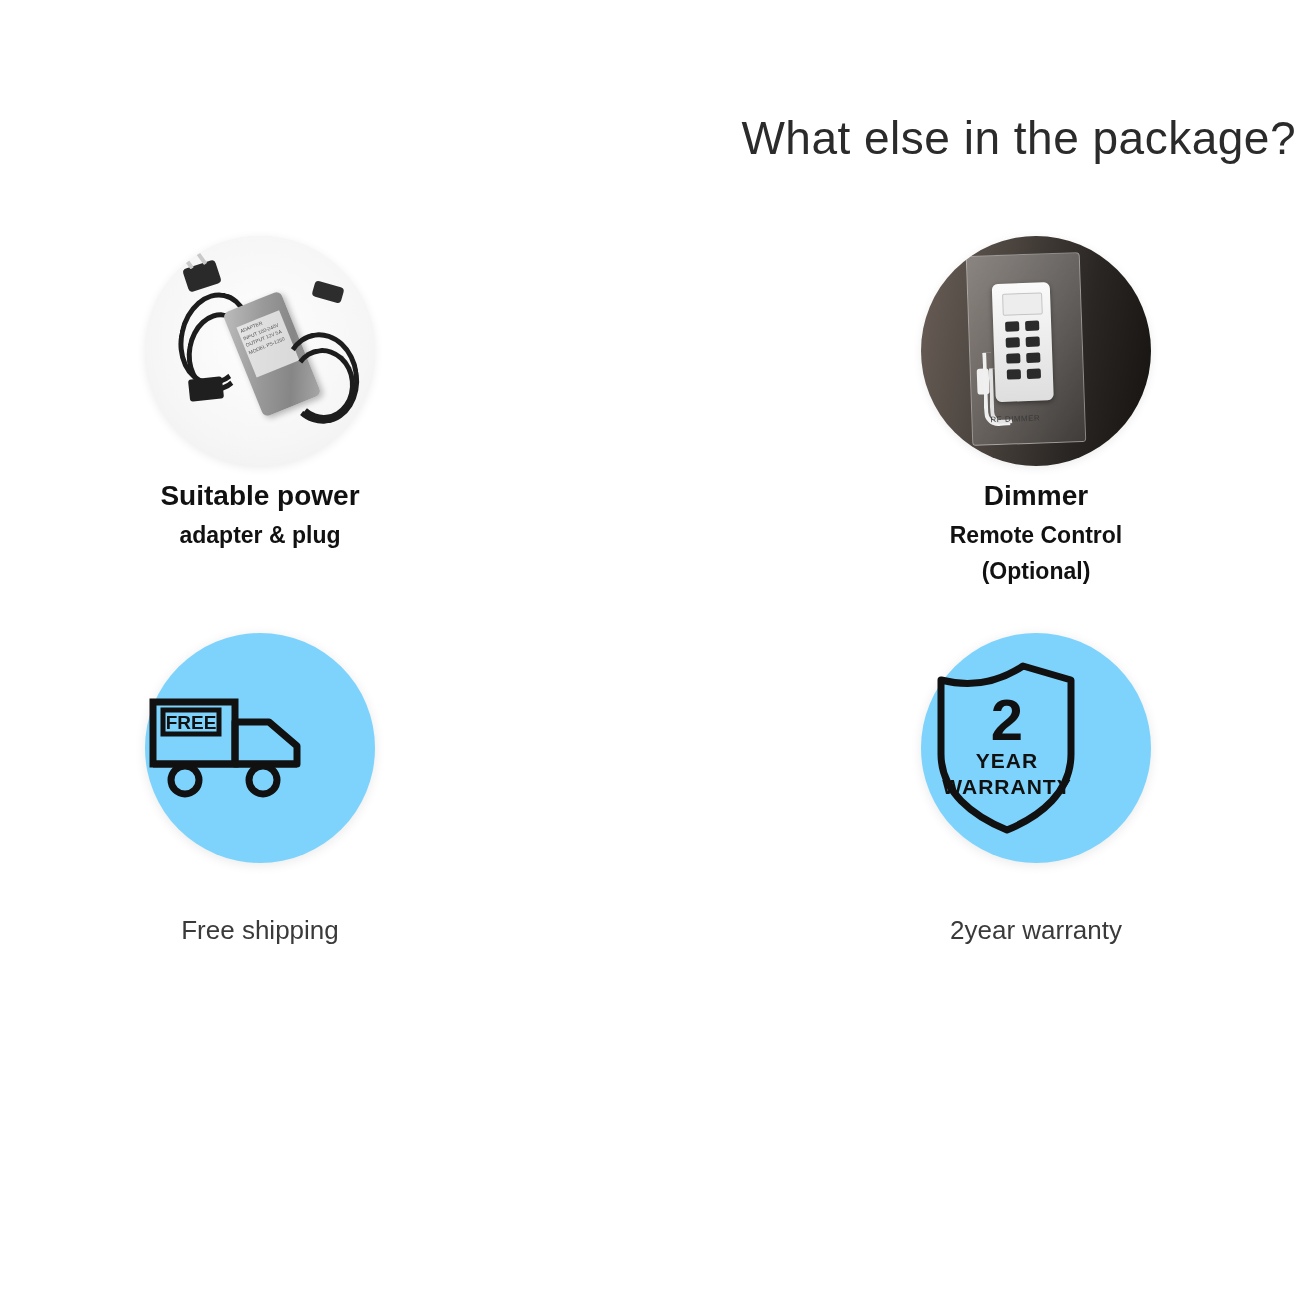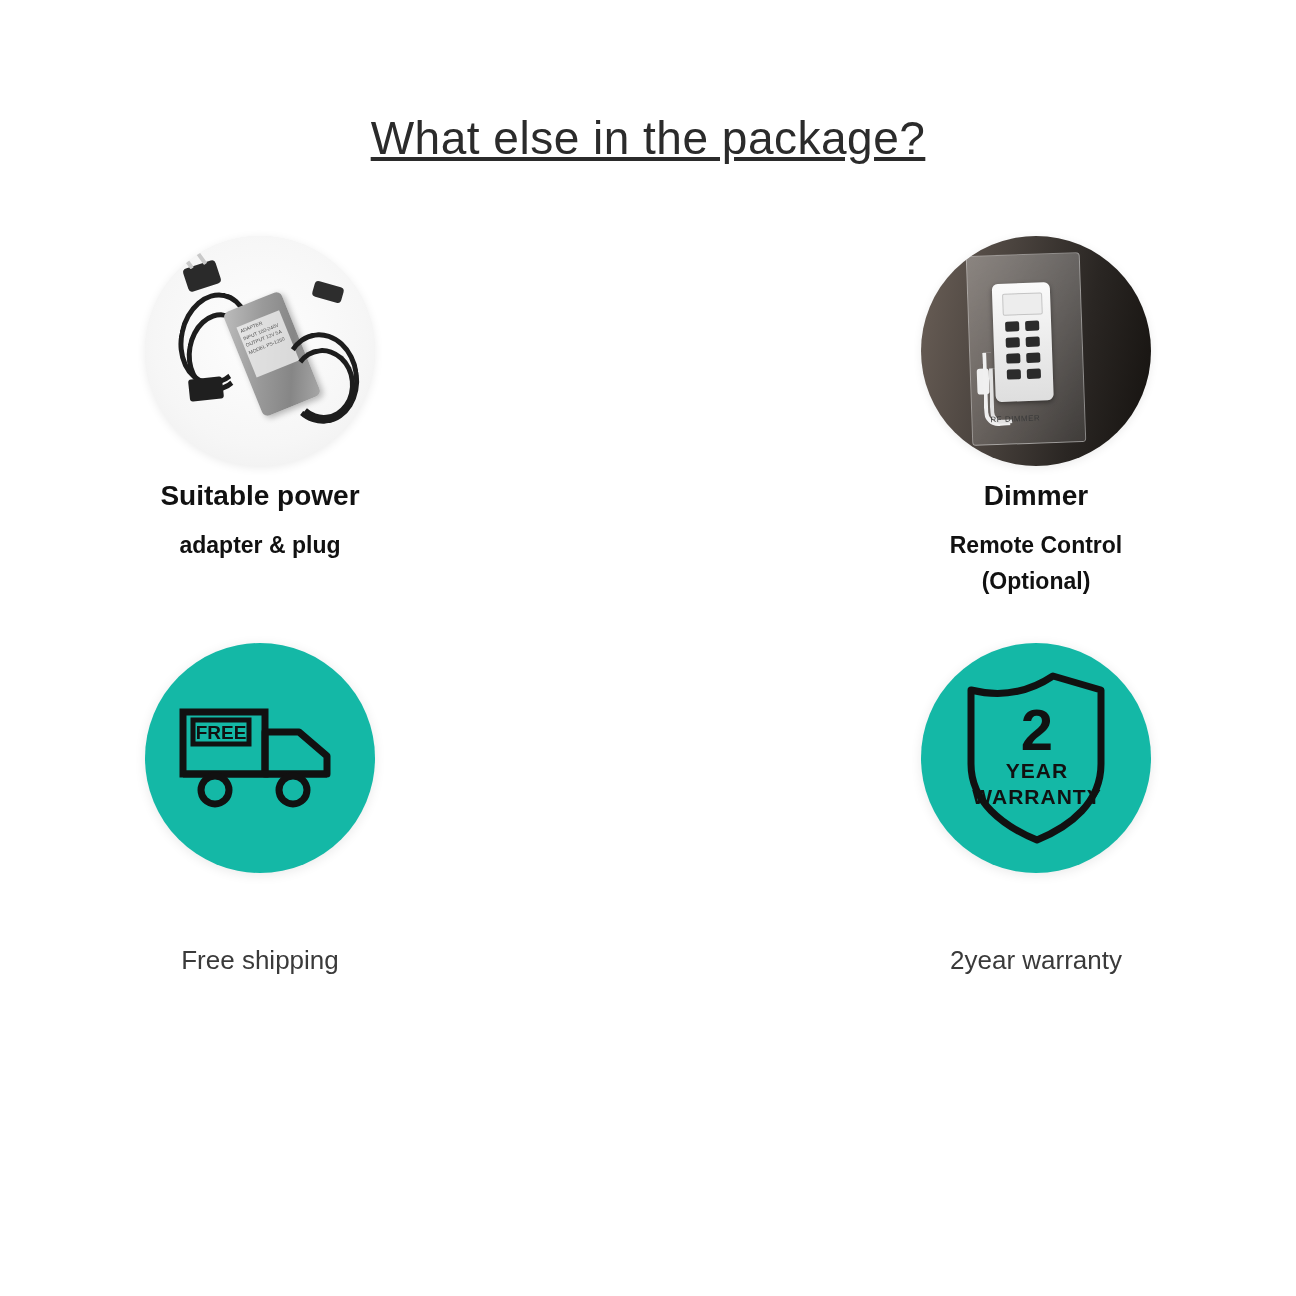--- a/index.html
+++ b/index.html
@@ -16,25 +16,24 @@
   }
 
   .page {
     position: relative;
     width: 1296px;
     height: 1296px;
     box-sizing: border-box;
   }
 
   .heading {
-    text-align: center;
+    text-align: right;
     font-weight: 400;
     color: #2b2b2b;
     letter-spacing: 0.5px;
-    text-decoration: underline;
   }
   .heading-main {
     font-size: 46px;
     padding-top: 82px;
     line-height: 1.1;
   }
   .heading-services {
     font-size: 42px;
     padding-top: 38px;
     line-height: 1.1;
@@ -64,21 +63,21 @@
   }
   .package-title {
     margin-top: 12px;
     font-size: 28px;
     font-weight: bold;
     color: #111;
     text-align: center;
     line-height: 1.25;
   }
   .package-sub {
-    margin-top: 18px;
+    margin-top: 8px;
     font-size: 23px;
     font-weight: bold;
     color: #111;
     text-align: center;
     line-height: 1.3;
   }
   .package-sub2 {
     margin-top: 6px;
     font-size: 23px;
     font-weight: bold;
@@ -97,28 +96,27 @@
   .service-item {
     width: 300px;
     display: flex;
     flex-direction: column;
     align-items: center;
   }
   .service-circle {
     width: 230px;
     height: 230px;
     border-radius: 50%;
-    background: #14b8a6;
+    background: #7dd3fc;
     box-shadow: 0 2px 12px rgba(0,0,0,0.09);
     display: flex;
     align-items: center;
-    justify-content: center;
   }
   .service-label {
-    margin-top: 72px;
+    margin-top: 52px;
     font-size: 26px;
     color: #3a3a3a;
     text-align: center;
     font-weight: 400;
   }
 
   
   .ph {
     position: absolute;
     inset: 0;

